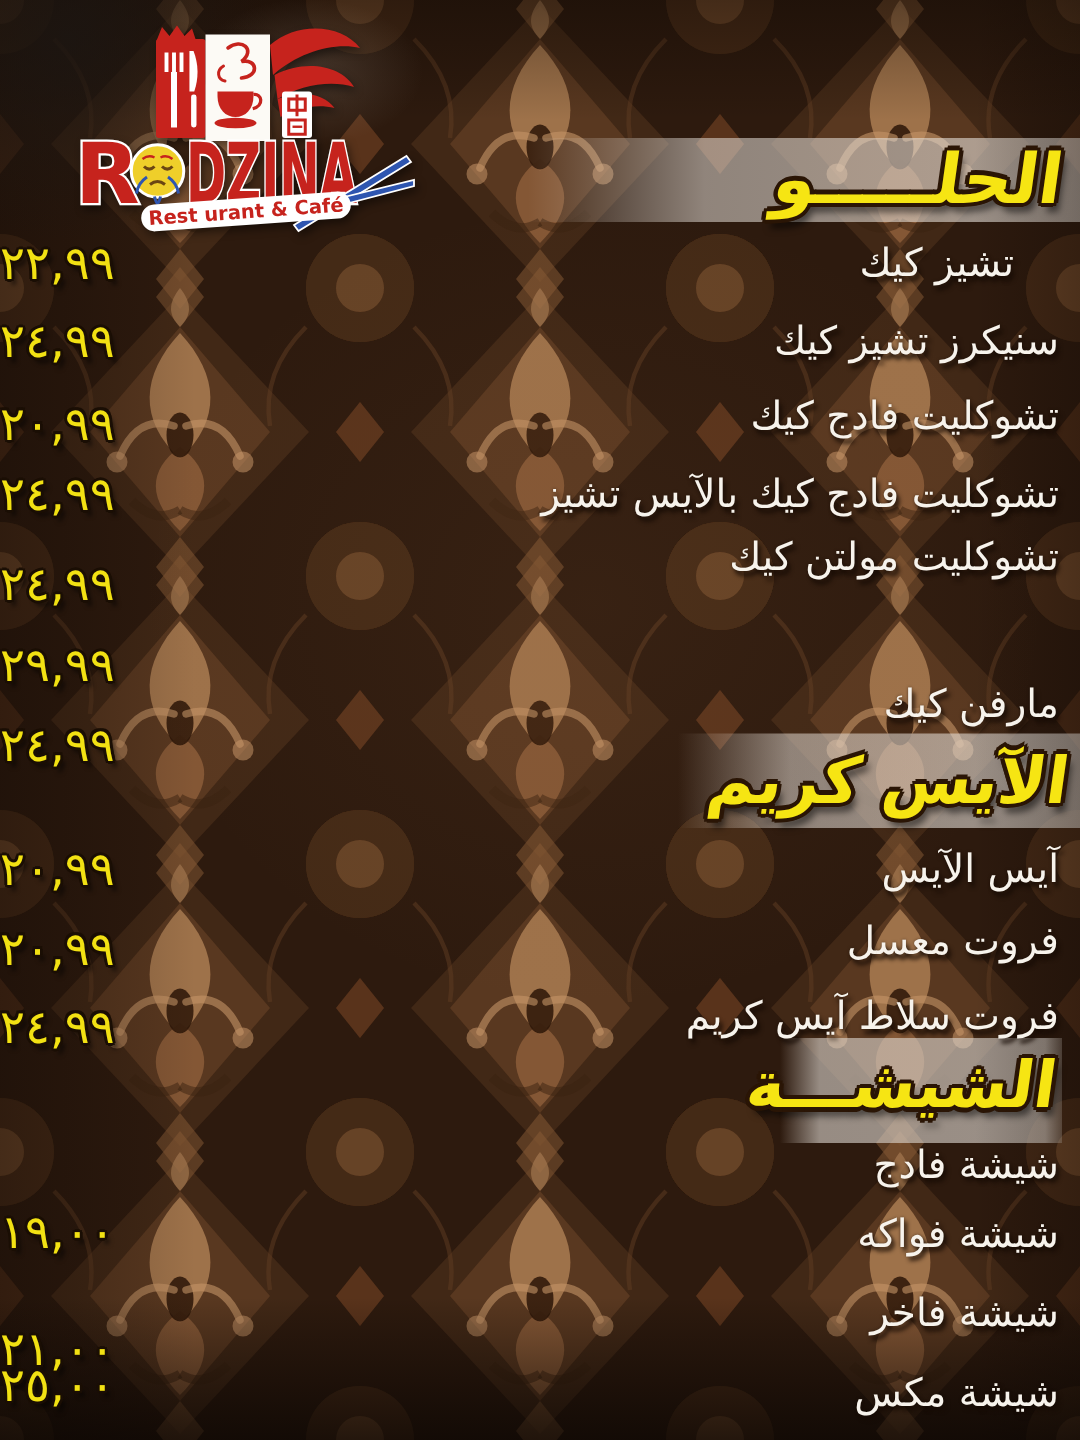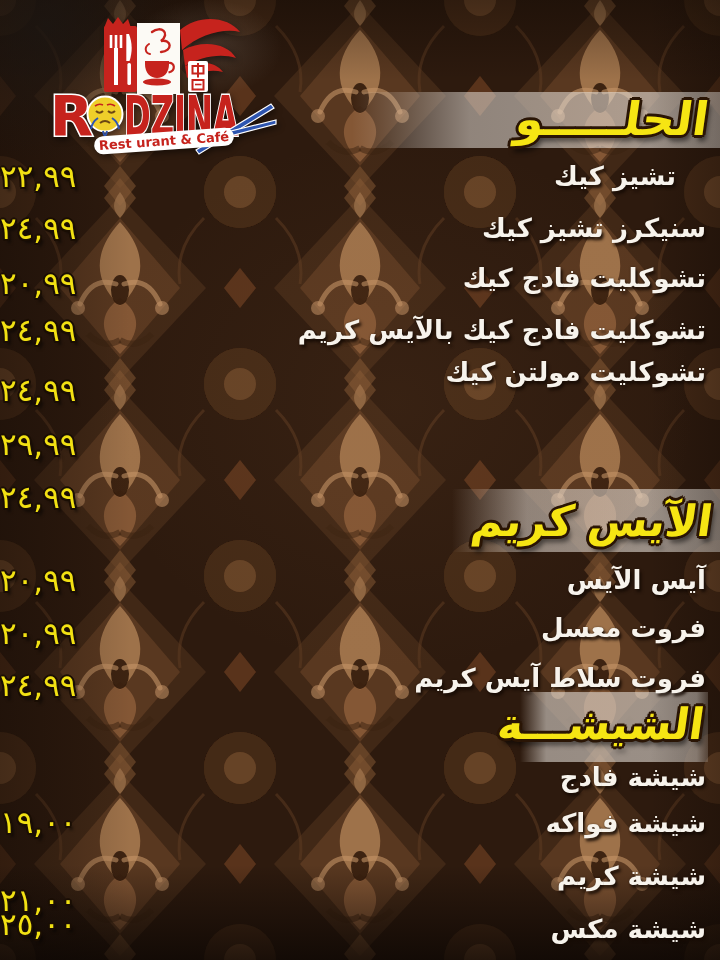--- a/index.html
+++ b/index.html
@@ -32,21 +32,21 @@
     text-shadow:
       3px 0 0 #2a1505,-3px 0 0 #2a1505,0 3px 0 #2a1505,0 -3px 0 #2a1505,
       2px 2px 0 #2a1505,-2px 2px 0 #2a1505,2px -2px 0 #2a1505,-2px -2px 0 #2a1505,
       4px 6px 5px rgba(0,0,0,.55);
   }
   .h1{top:94px;right:12px;font-size:46px;}
   .h2{top:498px;right:8px;font-size:43px;}
   .h3{top:701px;right:16px;font-size:43px;}
   .item{
     position:absolute;right:14px;height:44px;line-height:44px;direction:rtl;
-    color:#f7f3ec;font-size:26px;font-weight:bold;white-space:nowrap;
+    color:#f7f3ec;font-size:26px;font-weight:normal;white-space:nowrap;
     text-shadow:2px 3px 3px rgba(22,11,4,.9), 0 0 2px rgba(22,11,4,.5);
   }
   .price{
     position:absolute;left:0;width:172px;height:44px;line-height:44px;direction:rtl;
     text-align:left;color:#f2e113;font-size:31px;font-weight:normal;letter-spacing:1px;white-space:nowrap;
     text-shadow:
       2px 0 0 #1a0e04,-2px 0 0 #1a0e04,0 2px 0 #1a0e04,0 -2px 0 #1a0e04,
       1.5px 1.5px 0 #1a0e04,-1.5px 1.5px 0 #1a0e04,1.5px -1.5px 0 #1a0e04,-1.5px -1.5px 0 #1a0e04,
       3px 4px 3px rgba(0,0,0,.55);
   }
@@ -171,35 +171,36 @@
   <div class="header h1">الحلـــــو</div>
   <div class="header h2">الآيس كريم</div>
   <div class="header h3">الشيشـــة</div>
 
   <span class="item" style="top:154px;right:44px">تشيز كيك</span>
   <span class="price" style="top:154px">٢٢,٩٩</span>
   <span class="item" style="top:206px">سنيكرز تشيز كيك</span>
   <span class="price" style="top:206px">٢٤,٩٩</span>
   <span class="item" style="top:256px">تشوكليت فادج كيك</span>
   <span class="price" style="top:261px">٢٠,٩٩</span>
-  <span class="item" style="top:308px">تشوكليت فادج كيك بالآيس كريم</span>
+  <span class="item" style="top:308px">تشوكليت فادج كيك بالآيس تشيز</span>
   <span class="price" style="top:308px">٢٤,٩٩</span>
   <span class="item" style="top:350px">تشوكليت مولتن كيك</span>
   <span class="price" style="top:368px">٢٤,٩٩</span>
   <span class="price" style="top:422px">٢٩,٩٩</span>
+  <span class="item" style="top:448px">مارفن كيك</span>
   <span class="price" style="top:475px">٢٤,٩٩</span>
 
   <span class="item" style="top:558px">آيس الآيس</span>
   <span class="price" style="top:558px">٢٠,٩٩</span>
   <span class="item" style="top:606px">فروت معسل</span>
   <span class="price" style="top:611px">٢٠,٩٩</span>
   <span class="item" style="top:656px">فروت سلاط آيس كريم</span>
   <span class="price" style="top:663px">٢٤,٩٩</span>
 
   <span class="item" style="top:755px">شيشة فادج</span>
   <span class="item" style="top:801px">شيشة فواكه</span>
   <span class="price" style="top:800px">١٩,٠٠</span>
-  <span class="item" style="top:854px">شيشة كريم</span>
+  <span class="item" style="top:854px">شيشة فاخر</span>
   <span class="price" style="top:878px">٢١,٠٠</span>
   <span class="item" style="top:907px">شيشة مكس</span>
   <span class="price" style="top:902px">٢٥,٠٠</span>
 
 </div>
 
 </body></html>

